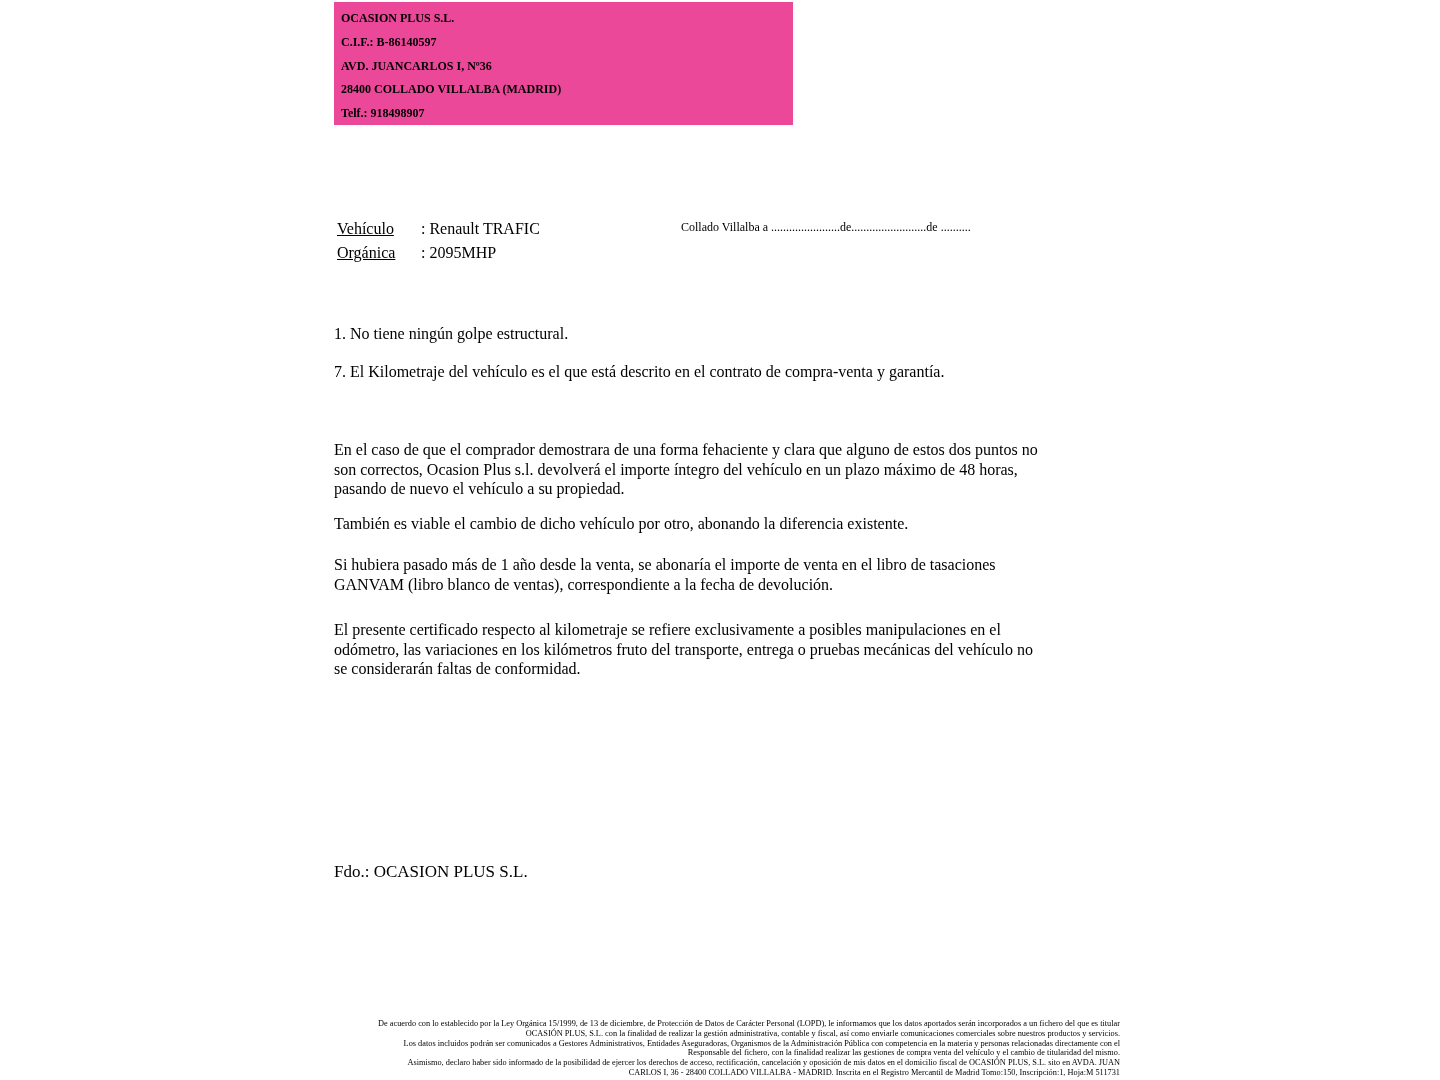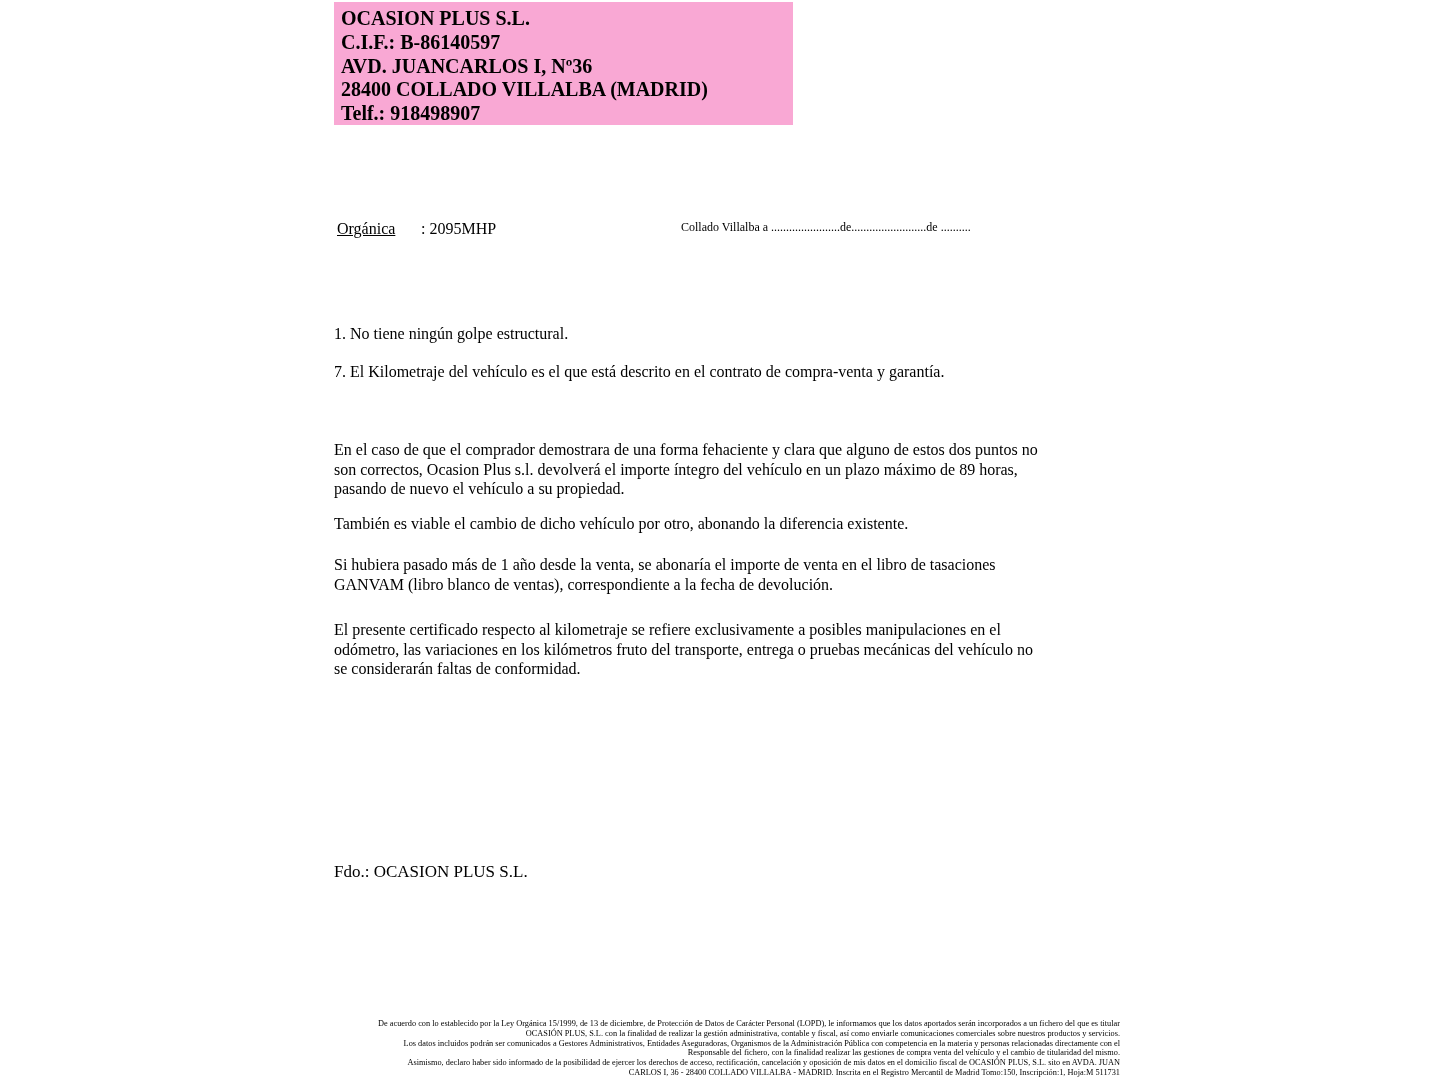--- a/index.html
+++ b/index.html
@@ -11,24 +11,24 @@
     color: #000000;
     position: relative;
     overflow: hidden;
   }
   .abs { position: absolute; }
   .prelines { white-space: pre-line; }
 
   .header-box {
     left: 334px; top: 2px;
     width: 459px; height: 123px;
-    background: #f9a8d4;
+    background: #ec4899;
     padding: 5px 8px 0 7px;
     font-weight: bold;
-    font-size: 20px;
+    font-size: 12px;
     line-height: 23.8px;
   }
 
   .date-line {
     left: 681px; top: 172px;
     font-size: 12px;
     white-space: nowrap;
     margin-top: 48px;
   }
 
@@ -69,29 +69,30 @@
 
 <div class="abs header-box prelines">OCASION PLUS S.L.
 C.I.F.: B-86140597
 AVD. JUANCARLOS I, Nº36
 28400 COLLADO VILLALBA (MADRID)
 Telf.: 918498907</div>
 
 <div class="abs date-line">Collado Villalba a .......................de.........................de ..........</div>
 
 <div class="abs cert-block">
+  <span class="cert-row"><span class="cert-label">Vehículo</span><span class="cert-sep"></span><span>: Renault TRAFIC</span></span>
   <span class="cert-row"><span class="cert-label">Orgánica</span><span class="cert-sep"></span><span>: 2095MHP</span></span>
 </div>
 
 <div class="abs point-1">1. No tiene ningún golpe estructural.</div>
 
 <div class="abs point-2">7. El Kilometraje del vehículo es el que está descrito en el contrato de compra-venta y garantía.</div>
 
 <div class="abs para para-1 prelines">En el caso de que el comprador demostrara de una forma fehaciente y clara que alguno de estos dos puntos no
-son correctos, Ocasion Plus s.l. devolverá el importe íntegro del vehículo en un plazo máximo de 89 horas,
+son correctos, Ocasion Plus s.l. devolverá el importe íntegro del vehículo en un plazo máximo de 48 horas,
 pasando de nuevo el vehículo a su propiedad.</div>
 
 <div class="abs para para-2 prelines">También es viable el cambio de dicho vehículo por otro, abonando la diferencia existente.</div>
 
 <div class="abs para para-3 prelines">Si hubiera pasado más de 1 año desde la venta, se abonaría el importe de venta en el libro de tasaciones
 GANVAM (libro blanco de ventas), correspondiente a la fecha de devolución.</div>
 
 <div class="abs para para-4 prelines">El presente certificado respecto al kilometraje se refiere exclusivamente a posibles manipulaciones en el
 odómetro, las variaciones en los kilómetros fruto del transporte, entrega o pruebas mecánicas del vehículo no
 se considerarán faltas de conformidad.</div>

